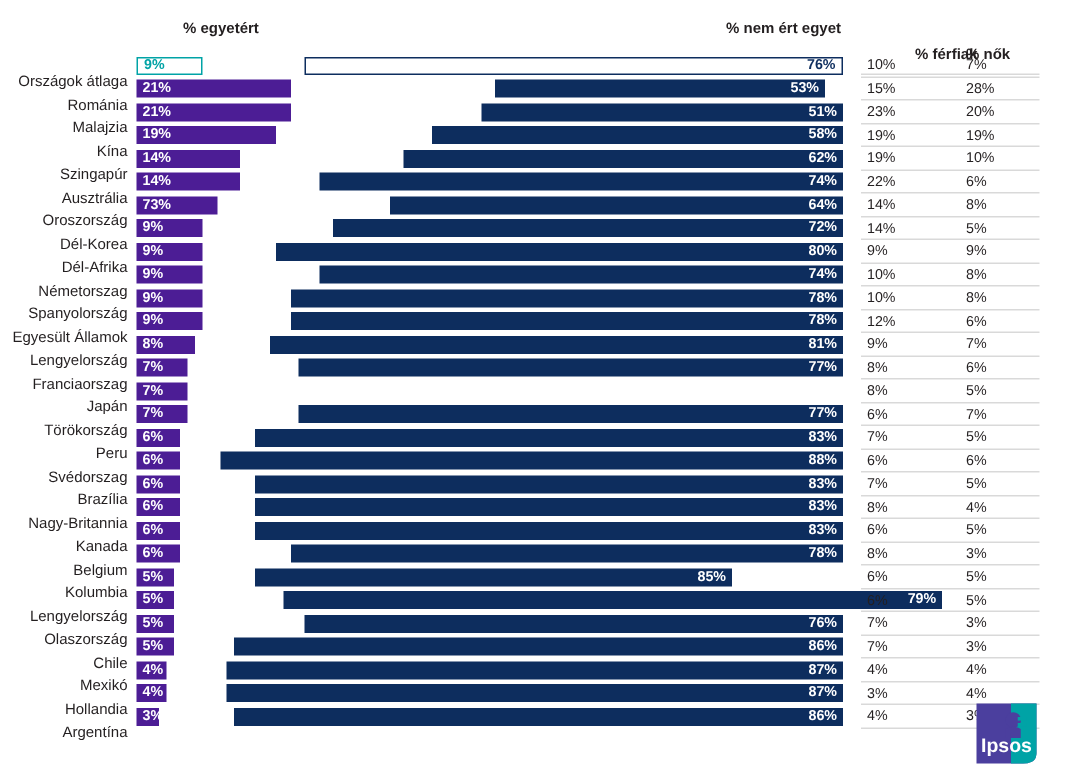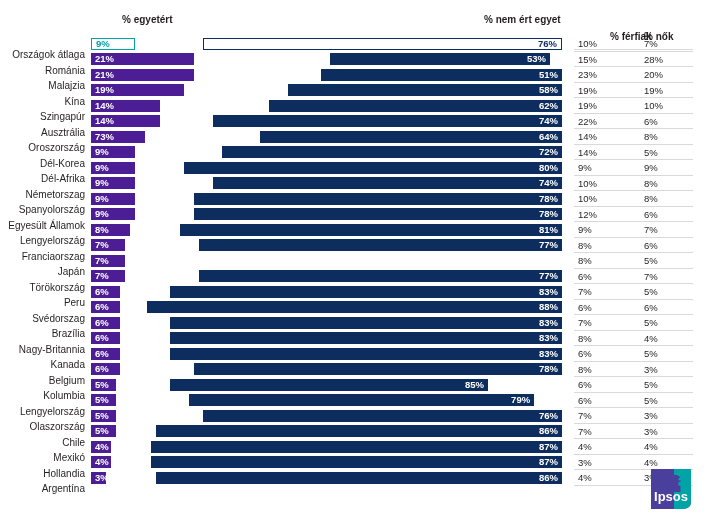--- a/index.html
+++ b/index.html
@@ -436,21 +436,21 @@
       </div>
       <div class="tcell men">6%</div>
       <div class="tcell women">5%</div>
       <div class="rowline"></div>
     </div>
     <div class="row">
       <div class="country">Lengyelország</div>
       <div class="bar-left" style="width: 24.5px;">
         <span class="val">5%</span>
       </div>
-      <div class="bar-right" style="width: 345px; left: 189.12px;">
+      <div class="bar-right" style="width: 439px; left: 189.12px;">
         <span class="val">79%</span>
       </div>
       <div class="tcell men">6%</div>
       <div class="tcell women">5%</div>
       <div class="rowline"></div>
     </div>
     <div class="row">
       <div class="country">Olaszország</div>
       <div class="bar-left" style="width: 24.5px;">
         <span class="val">5%</span>

